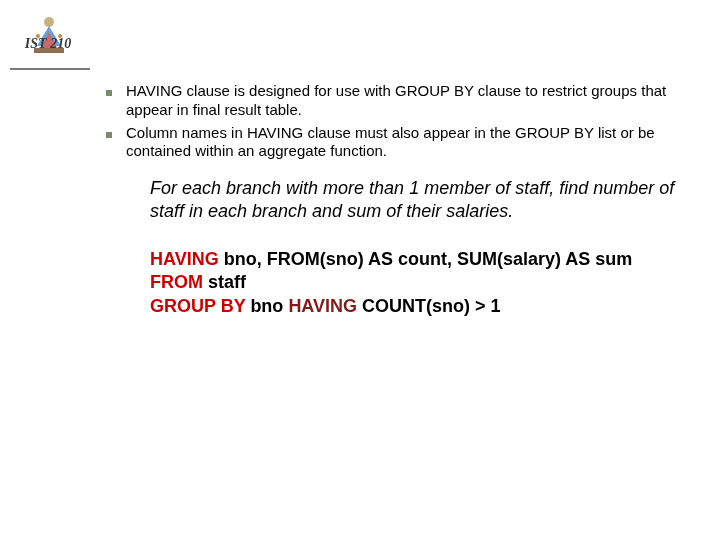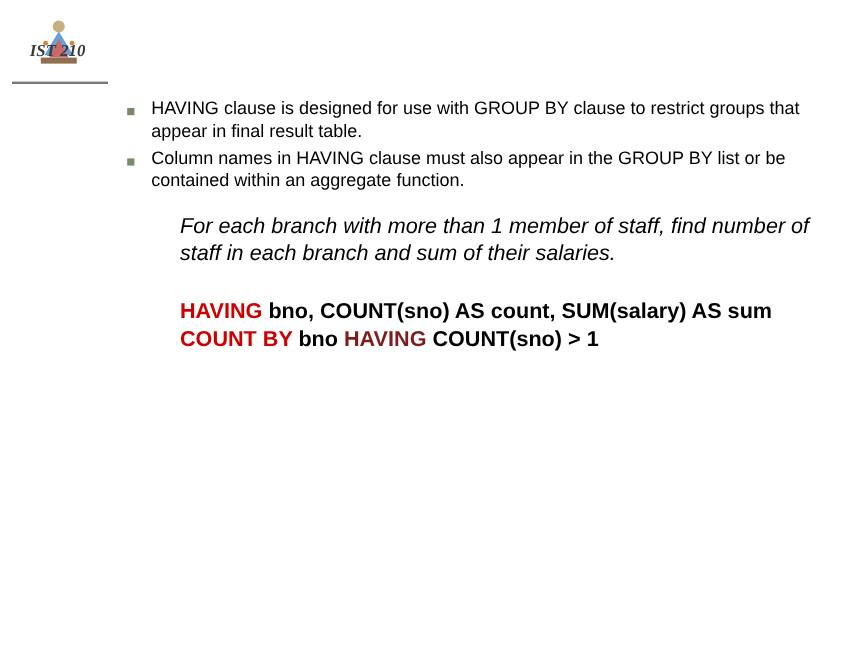--- a/index.html
+++ b/index.html
@@ -121,18 +121,19 @@
 
   <div class="body">
     <ul class="bullets">
       <li>HAVING clause is designed for use with GROUP BY clause to restrict groups that appear in final result table.</li>
       <li>Column names in HAVING clause must also appear in the GROUP BY list or be contained within an aggregate function.</li>
     </ul>
 
     <div class="example-desc">For each branch with more than 1 member of staff, find number of staff in each branch and sum of their salaries.</div>
 
     <div class="sql-block">
-      <div class="sql-line"><span class="kw-red">HAVING</span><span class="bold"> bno, COUNT(sno) AS count, SUM(salary) AS sum</span></div>
-      <div class="sql-line"><span class="kw-red">COUNT BY</span><span class="bold"> bno </span><span class="kw-grn">HAVING</span><span class="bold"> COUNT(sno) &gt; 1</span></div>
+      <div class="sql-line"><span class="kw-red">HAVING</span><span class="bold"> bno, FROM(sno) AS count, SUM(salary) AS sum</span></div>
+      <div class="sql-line"><span class="kw-red">FROM</span><span class="bold"> staff</span></div>
+      <div class="sql-line"><span class="kw-red">GROUP BY</span><span class="bold"> bno </span><span class="kw-grn">HAVING</span><span class="bold"> COUNT(sno) &gt; 1</span></div>
     </div>
   </div>
 
 </div>
 
 </body></html>

